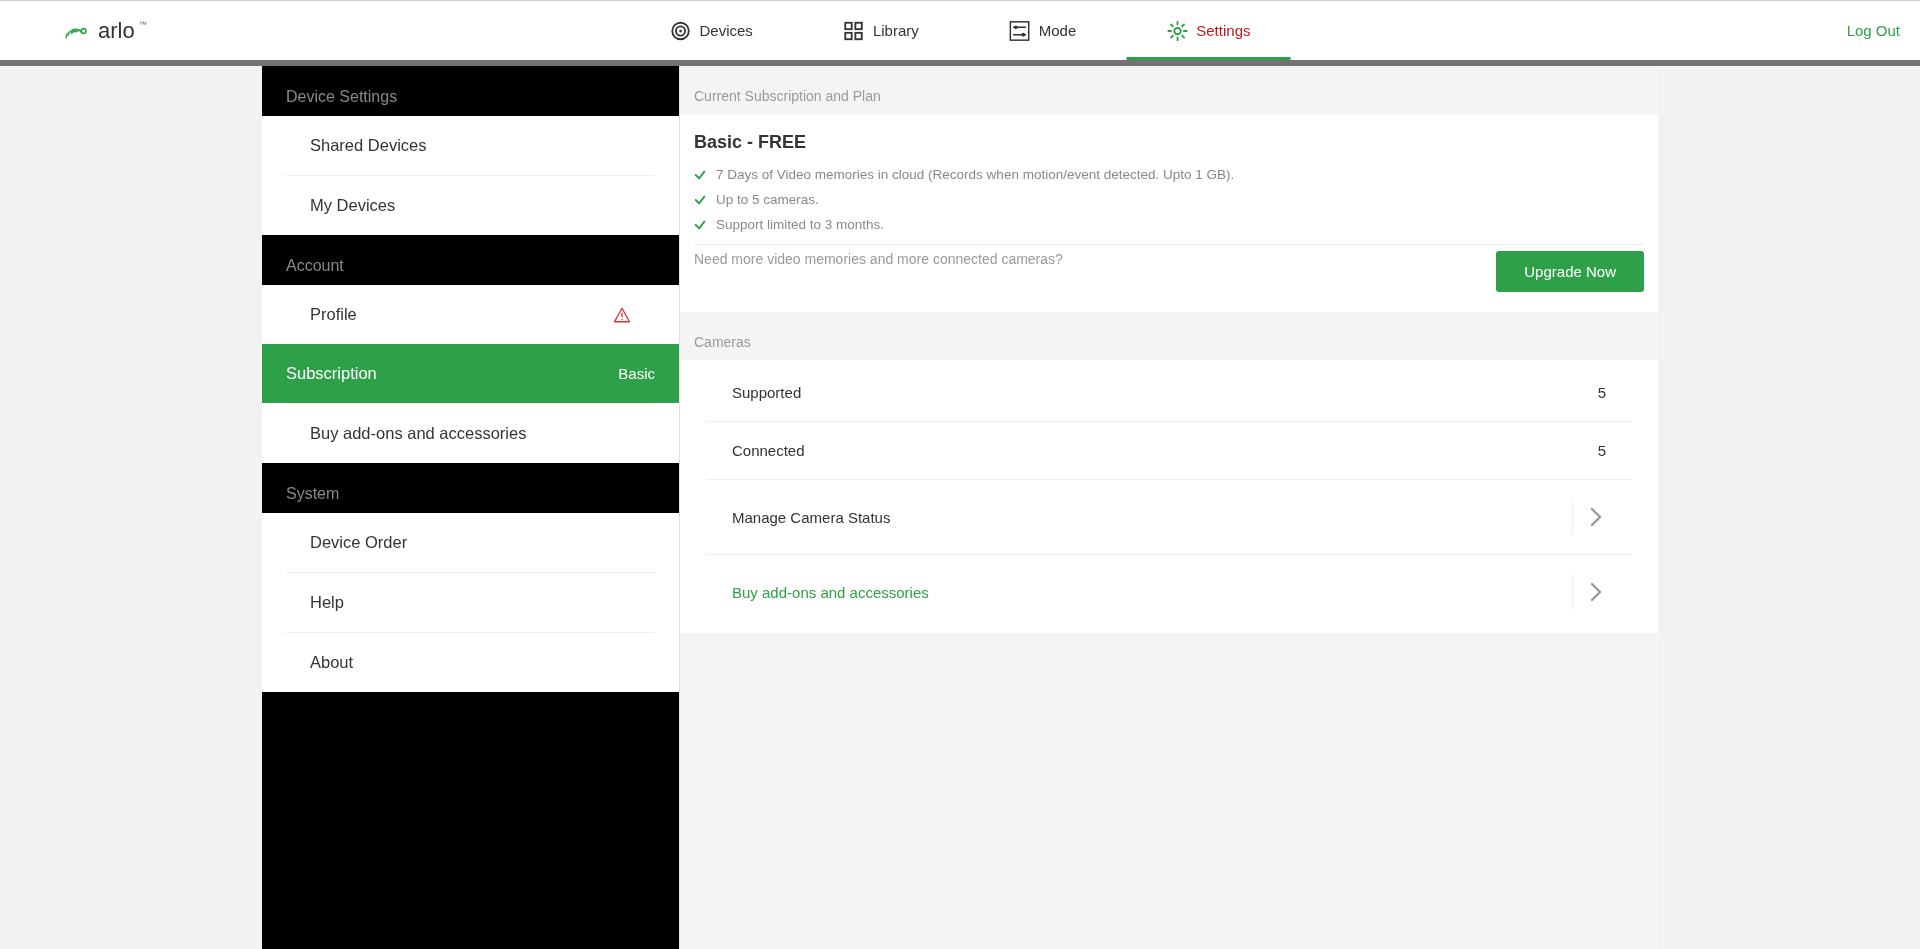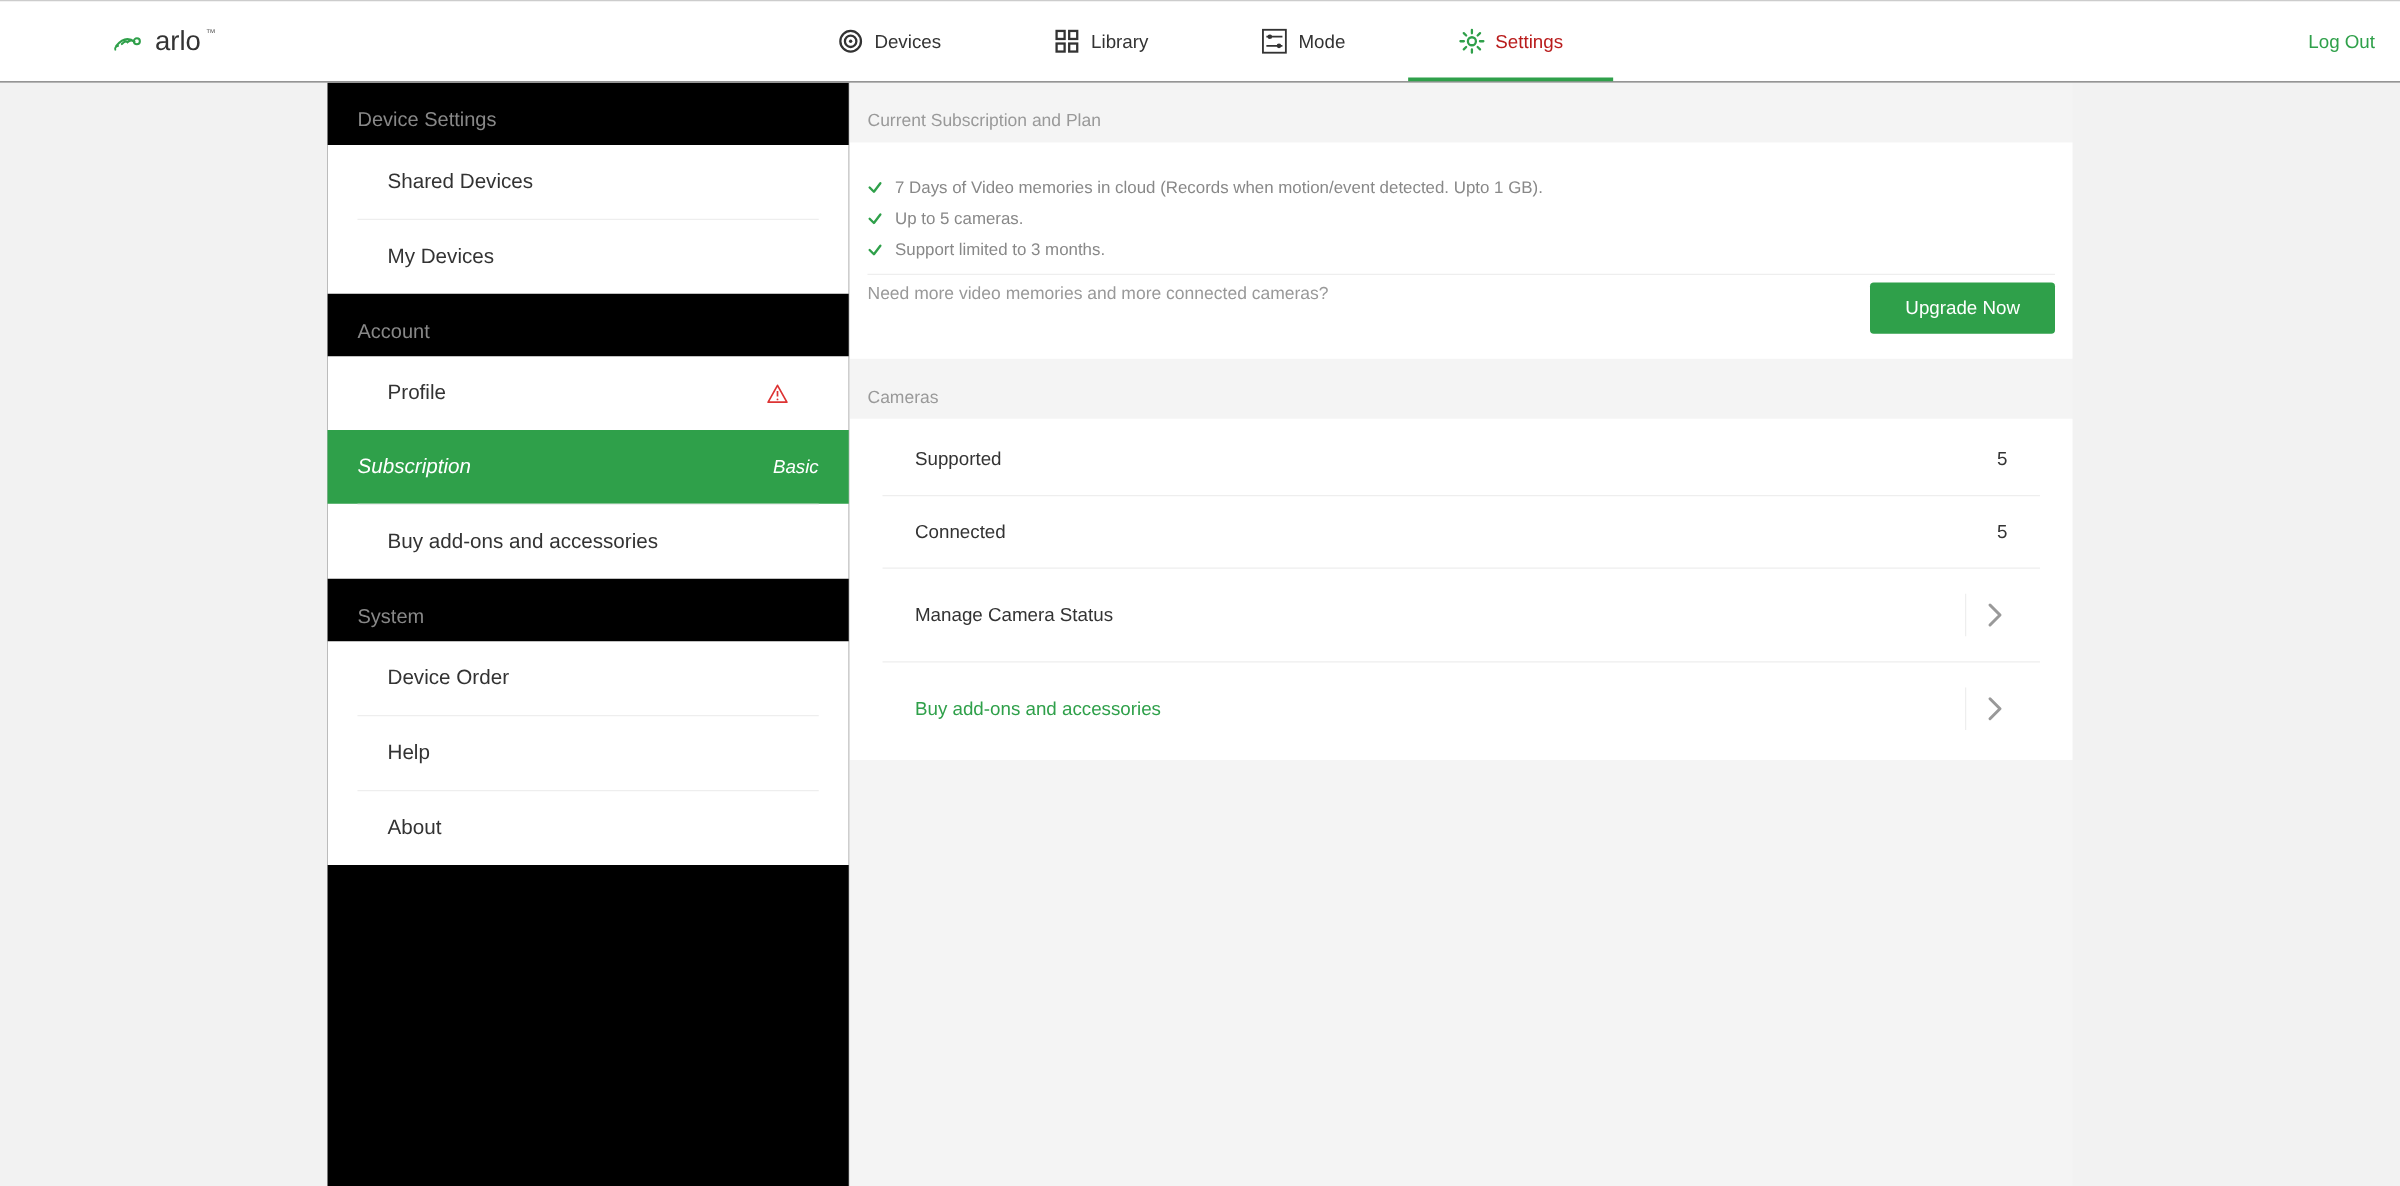--- a/index.html
+++ b/index.html
@@ -6,24 +6,24 @@
   html, body {
     height: 100%;
     font-family: -apple-system, BlinkMacSystemFont, "Segoe UI", Arial, sans-serif;
     background: #f2f2f2;
     color: #333;
   }
   .topbar {
     height: 66px;
     background: #fff;
     border-top: 1px solid #ccc;
-    border-bottom: 1px solid #737373;
+    border-bottom: 6px solid #737373;
     display: flex;
     align-items: center;
-    padding: 0 20px 0 90px;
+    padding: 0 20px 0 64px;
     position: relative;
   }
   .logo { display:flex; align-items:center; gap:4px; }
   .logo-mark {
     width: 30px; height: 20px;
   }
   .logo-text {
     font-size: 22px;
     color: #333;
     font-weight: 400;
@@ -98,21 +98,20 @@
     margin: 0 24px;
   }
   .side-item:first-child { border-top:none; margin-top:0; }
   .side-item.full { margin:0; padding-left:24px; padding-right:24px; }
   .side-item.active {
     background:#2fa04a;
     color:#fff;
     margin:0;
     padding: 20px 24px;
     border-top:none;
-    font-style:italic;
   }
   .side-item .badge-count { color:#2fa04a; font-size:15px; }
   .side-item .badge-right { font-size:15px; }
   .main {
     flex:1;
     padding: 0;
   }
   .section-label {
     padding: 22px 14px 10px 14px;
     color:#999;
@@ -274,20 +273,21 @@
         <span>About</span>
       </div>
     </div>
 
   </div>
 
   <div class="main">
 
     <div class="section-label">Current Subscription and Plan</div>
     <div class="card">
+      <div class="plan-title">Basic - FREE</div>
       <div class="feat">
         <svg class="check" viewBox="0 0 14 14">
             <path d="M2 7 L6 11 L12 3" fill="none" stroke="#2fa04a" stroke-width="2.2" stroke-linecap="round" stroke-linejoin="round"></path>
           </svg>
         <span>7 Days of Video memories in cloud (Records when motion/event detected. Upto 1 GB).</span>
       </div>
       <div class="feat">
         <svg class="check" viewBox="0 0 14 14">
             <path d="M2 7 L6 11 L12 3" fill="none" stroke="#2fa04a" stroke-width="2.2" stroke-linecap="round" stroke-linejoin="round"></path>
           </svg>

